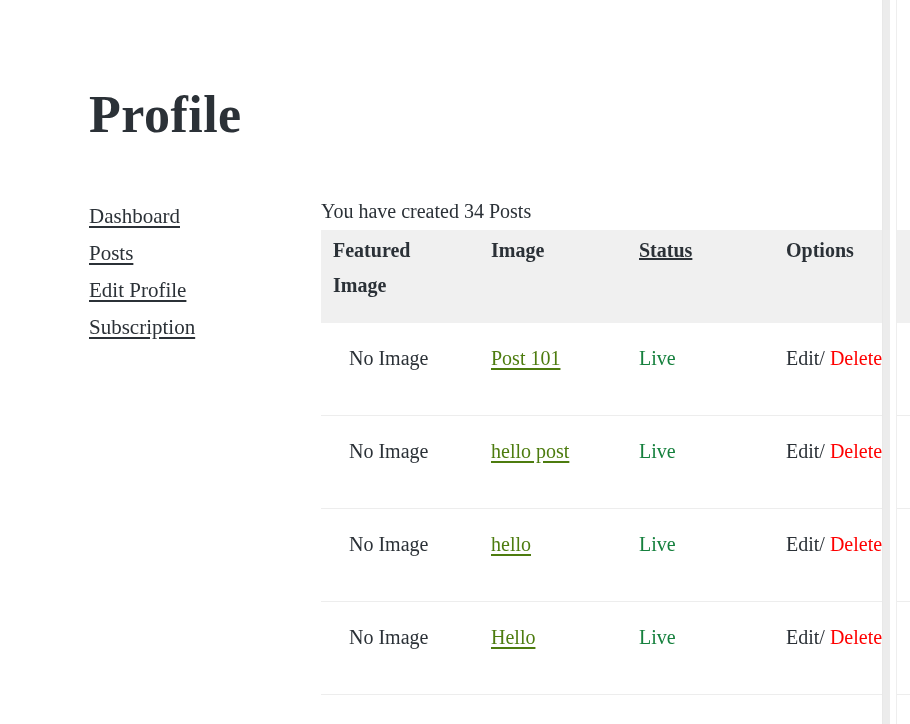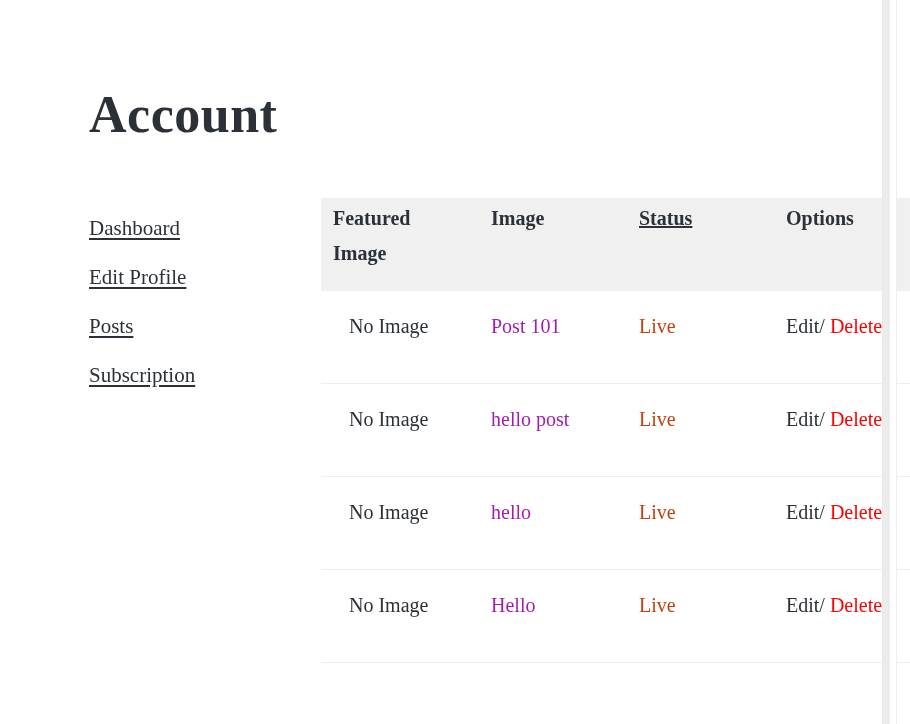--- a/index.html
+++ b/index.html
@@ -66,21 +66,20 @@
   }
   .nav-item {
     display: block;
     font-size: 21px;
     line-height: 37px;
     color: #2b3137;
     text-decoration: underline;
     text-underline-offset: 3px;
     white-space: nowrap;
     cursor: pointer;
-    margin-top: 12px;
   }
 
   
   .main {
     position: absolute;
     left: 321px;
     top: 198px;
     width: 495px;
   }
   .posts-count {
@@ -120,58 +119,60 @@
     border-bottom: 1px solid #ededed;
   }
   table.posts tbody td {
     background: #ffffff;
     height: 56px;
   }
 
   .cell-plain { color: #2b3137; white-space: nowrap; margin-left: 16px; }
 
   .title-link {
-    color: #a21caf;
+    color: #4d7c0f;
+    text-decoration: underline;
     text-underline-offset: 3px;
     cursor: pointer;
     white-space: nowrap;
   }
 
   .status { white-space: nowrap; }
-  .status-live    { color: #c2410c; }
+  .status-live    { color: #15803d; }
 
   .opt-edit {
     color: #2b3137;
     text-underline-offset: 3px;
     cursor: pointer;
   }
   .opt-sep { color: #2b3137; }
   .opt-delete {
     color: #ff0000;
     text-underline-offset: 3px;
     cursor: pointer;
   }
   .options-cell { line-height: 35px; }
 </style>
 </head>
 <body>
 
 <div class="page">
 
-  <h1 class="page-title">Account</h1>
+  <h1 class="page-title">Profile</h1>
 
   <nav class="sidebar">
     <a class="nav-item">Dashboard</a>
+    <a class="nav-item">Posts</a>
     <a class="nav-item">Edit Profile</a>
-    <a class="nav-item">Posts</a>
     <a class="nav-item">Subscription</a>
   </nav>
 
   <div class="main">
 
+    <p class="posts-count">You have created 34 Posts</p>
 
     <table class="posts">
       <thead>
         <tr>
           <th class="col-featured">Featured Image</th>
           <th class="col-title">Image</th>
           <th class="col-status">Status</th>
           <th class="col-options">Options</th>
         </tr>
       </thead>

